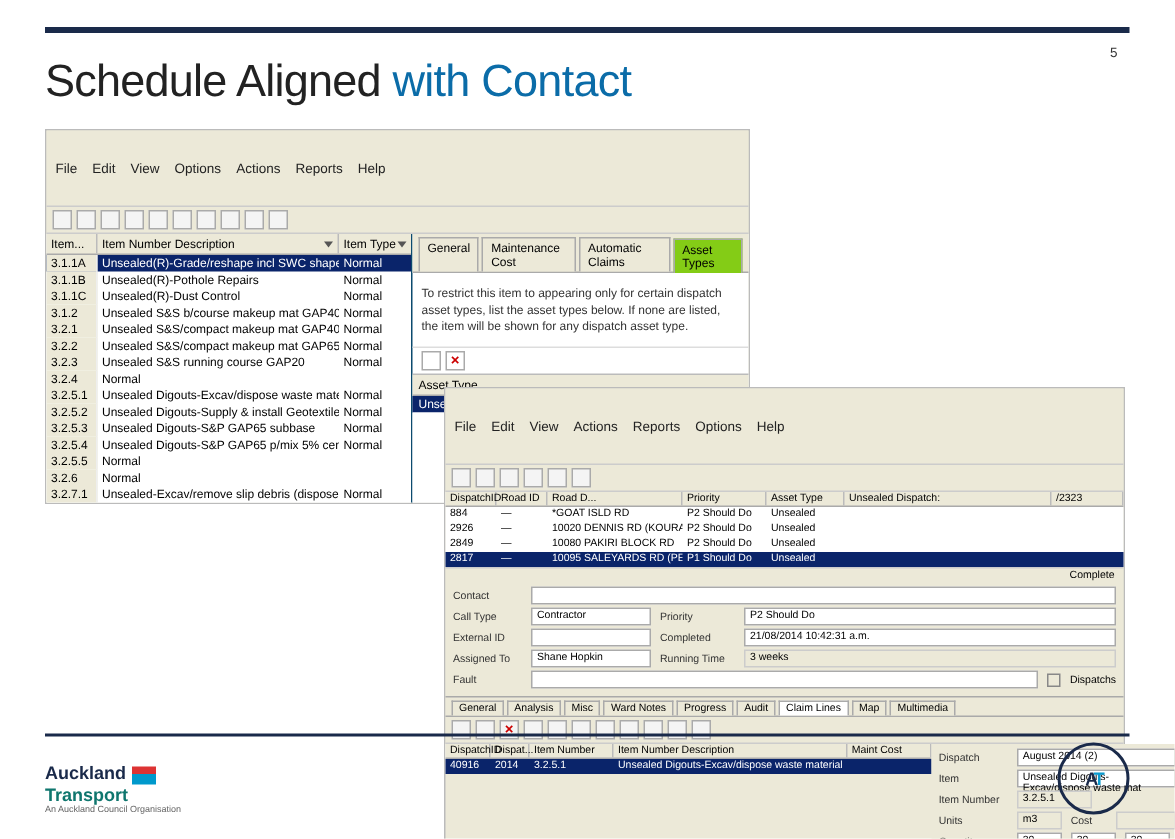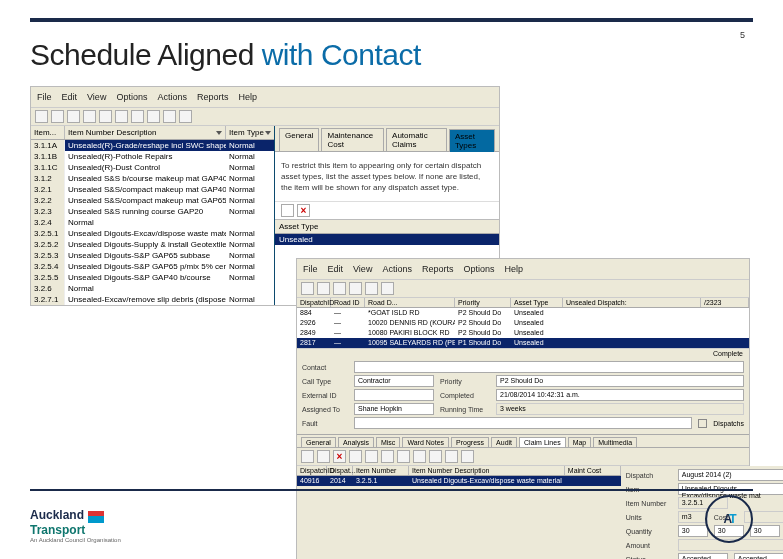--- a/index.html
+++ b/index.html
@@ -6,41 +6,41 @@
   body { font-family: Arial, sans-serif; width: 783px; height: 559px; background: #fff; position: relative; }
   .top-rule { height: 4px; background: #1a2a4a; margin: 18px 30px 0 30px; }
   .page-number { position: absolute; top: 30px; right: 38px; font-size: 9px; color: #333; }
   .title { font-size: 30px; font-weight: 400; margin: 16px 0 14px 30px; letter-spacing: -0.5px; }
   .title .t1 { color: #222; }
   .title .t2 { color: #0b6ca8; }
   .apps { margin: 0 30px; position: relative; height: 340px; }
 
   
   .win1 { position: absolute; left: 0; top: 0; width: 470px; border: 1px solid #bbb; background: #ece9d8; font-size: 8px; }
-  .menubar { display: flex; gap: 10px; padding: 5px 6px; background: #ece9d8; border-bottom: 1px solid #ccc; }
+  .menubar { display: flex; gap: 10px; padding: 20px 6px; background: #ece9d8; border-bottom: 1px solid #ccc; }
   .menubar span { font-size: 9px; color: #222; }
   .toolbar { display: flex; gap: 3px; padding: 2px 4px; background: #ece9d8; border-bottom: 1px solid #ccc; }
   .toolbar .ico { width: 13px; height: 13px; background: #f4f4f4; border: 1px solid #aaa; }
   .win1-body { display: flex; background: #fff; }
   .grid-left { width: 244px; border-right: 1px solid #0c4a6e; }
   .grid-hdr { display: flex; background: #ece9d8; border-bottom: 1px solid #aaa; }
   .grid-hdr .c1 { width: 34px; padding: 2px 3px; border-right: 1px solid #bbb; font-size: 8px; }
   .grid-hdr .c2 { flex: 1; padding: 2px 3px; border-right: 1px solid #bbb; font-size: 8px; display: flex; justify-content: space-between; align-items: center; }
   .grid-hdr .c3 { width: 48px; padding: 2px 3px; font-size: 8px; display: flex; justify-content: space-between; align-items: center; }
   .tri { width: 0; height: 0; border-left: 3px solid transparent; border-right: 3px solid transparent; border-top: 4px solid #555; display: inline-block; }
   .grid-rows { background: #fff; }
   .grow { display: flex; font-size: 8px; line-height: 11px; }
   .grow.sel { background: #0a246a; color: #fff; }
   .grow .c1 { width: 34px; padding: 0 3px; border-right: 1px solid #eee; background: #ece9d8; color: #000; }
   .grow .c2 { flex: 1; padding: 0 3px; white-space: nowrap; overflow: hidden; }
   .grow .c3 { width: 48px; padding: 0 3px; }
   .right-panel { flex: 1; padding: 0; }
   .tabs { display: flex; gap: 2px; padding: 2px 4px 0 4px; background: #ece9d8; border-bottom: 1px solid #aaa; }
   .tab { font-size: 8px; padding: 2px 5px; background: #ece9d8; border: 1px solid #aaa; border-bottom: none; }
-  .tab.active { background: #0369a1; position: relative; top: 1px; }
+  .tab.active { background: #84cc16; position: relative; top: 1px; }
   .helptext { font-size: 8px; color: #333; padding: 8px 6px; line-height: 11px; }
   .mini-toolbar { padding: 2px 6px; display: flex; gap: 3px; border-top: 1px solid #ddd; }
   .mini-toolbar .ico { width: 13px; height: 13px; border: 1px solid #aaa; }
   .mini-toolbar .ico.new { background: #fff; }
   .mini-toolbar .ico.del { background: #fff; }
   .xicon { color: #c00; font-weight: bold; font-size: 10px; line-height: 11px; text-align: center; }
   .asset-grid { border-top: 1px solid #bbb; }
   .asset-hdr { font-size: 8px; background: #ece9d8; padding: 2px 4px; border-bottom: 1px solid #aaa; }
   .asset-row { font-size: 8px; background: #0a246a; color: #fff; padding: 1px 4px; }
   .asset-blank { height: 60px; background: #fff; }
@@ -184,21 +184,20 @@
               <div class="c2">Unsealed Digouts-S&amp;P GAP65 subbase</div>
               <div class="c3">Normal</div>
             </div>
             <div class="grow">
               <div class="c1">3.2.5.4</div>
               <div class="c2">Unsealed Digouts-S&amp;P GAP65 p/mix 5% cemt b/cou</div>
               <div class="c3">Normal</div>
             </div>
             <div class="grow">
               <div class="c1">3.2.5.5</div>
-              <div class="c2">Unsealed Digouts-S&amp;P GAP40 b/course</div>
               <div class="c3">Normal</div>
             </div>
             <div class="grow">
               <div class="c1">3.2.6</div>
               <div class="c3">Normal</div>
             </div>
             <div class="grow">
               <div class="c1">3.2.7.1</div>
               <div class="c2">Unsealed-Excav/remove slip debris (dispose tip site)</div>
               <div class="c3">Normal</div>

